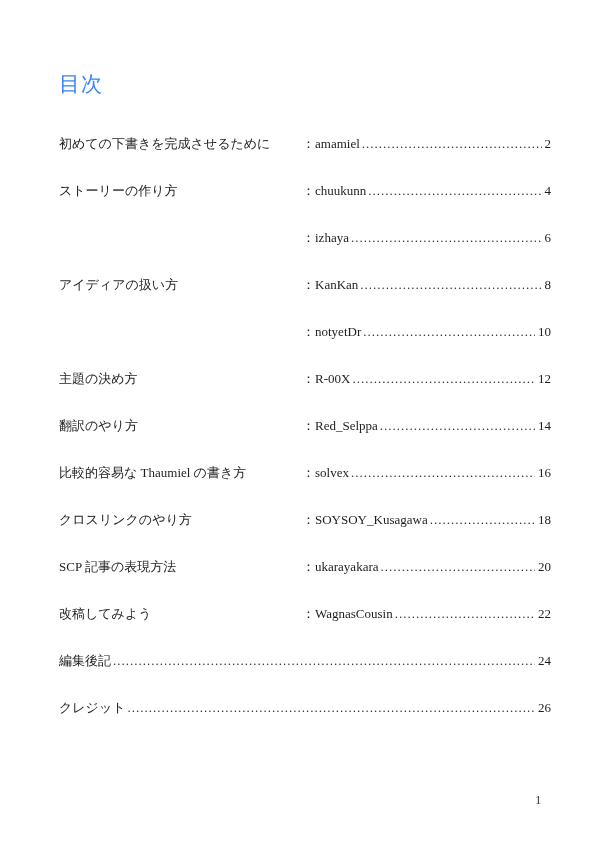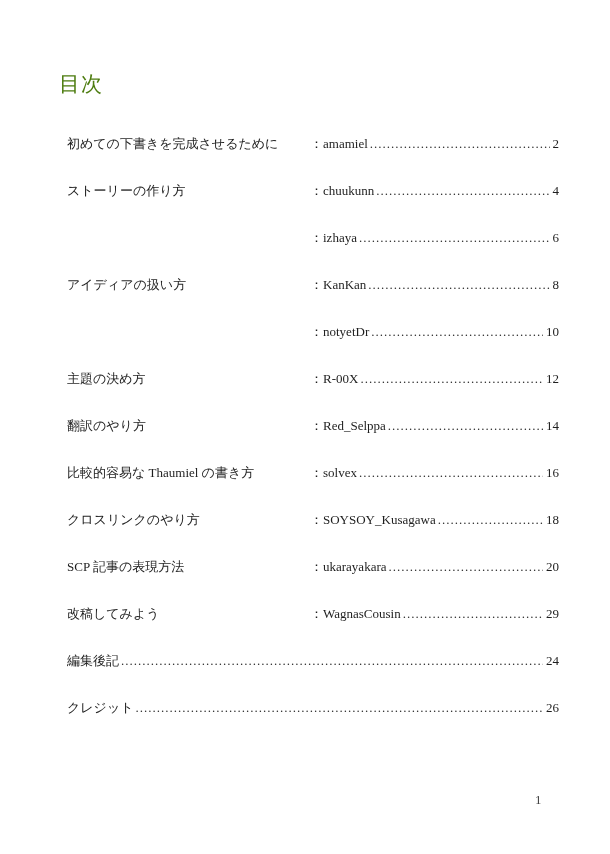--- a/index.html
+++ b/index.html
@@ -20,41 +20,40 @@
       left: 0; top: 0;
       width: 610px;
       height: 854px;
       background: #ffffff;
     }
     .toc-title {
       position: absolute;
       left: 59px;
       top: 70px;
       font-size: 21px;
-      color: #4d7c0f;
+      color: #3b82f6;
       letter-spacing: 1px;
     }
     .toc-list {
       position: absolute;
       left: 59px;
       top: 133px;
       width: 492px;
       margin: 0;
       padding: 0;
       list-style: none;
     }
     .toc-row {
       position: absolute;
       left: 0;
       width: 492px;
       height: 22px;
       font-size: 13px;
       line-height: 22px;
       white-space: nowrap;
-      margin-left: 8px;
     }
     .toc-row .t {
       position: absolute;
       left: 0;
       top: 0;
     }
     .toc-row .right {
       position: absolute;
       left: 243px;
       right: 0;
@@ -175,21 +174,21 @@
           <span class="author">：ukarayakara</span>
           <span class="leader"></span>
           <span class="page-num">20</span>
         </span>
     </div>
     <div class="toc-row" style="top:470px">
       <span class="t">改稿してみよう</span>
       <span class="right">
           <span class="author">：WagnasCousin</span>
           <span class="leader"></span>
-          <span class="page-num">29</span>
+          <span class="page-num">22</span>
         </span>
     </div>
 
     <div class="toc-row full" style="top:517px">
       <span class="author">編集後記</span>
         <span class="leader"></span>
         <span class="page-num">24</span>
     </div>
     <div class="toc-row full" style="top:564px">
       <span class="author">クレジット</span>

